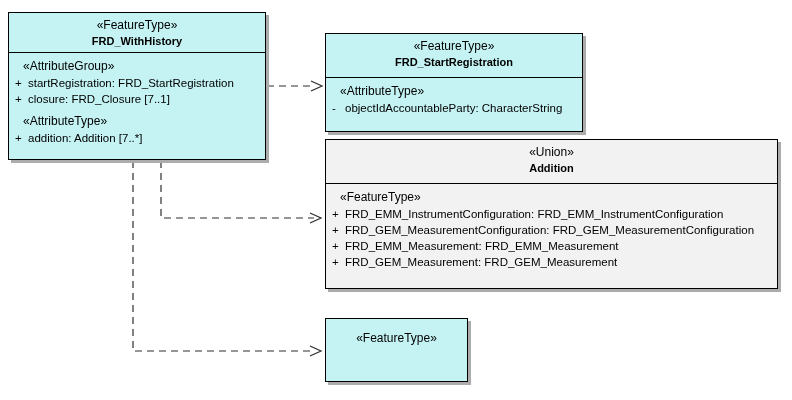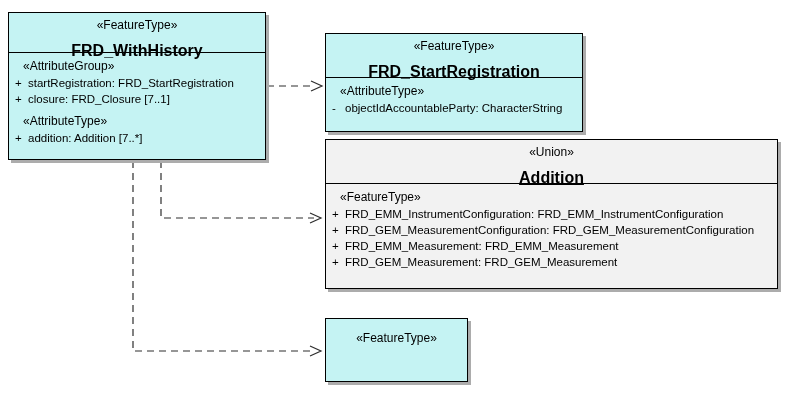--- a/index.html
+++ b/index.html
@@ -17,22 +17,22 @@
     border: 1px solid var(--border, #000000);
     box-shadow: 3px 3px 0 var(--shadow, #acacac);
     box-sizing: border-box;
   }
   .feature { background: var(--feature-fill, #c5f3f3); }
   .union   { background: var(--union-fill, #f2f2f2); }
 
   .title-compartment { text-align: center; padding-top: 5px; box-sizing: border-box; }
   .with-sep { border-bottom: 1px solid var(--border, #000000); }
   .stereotype { font-size: 12px; line-height: 15px; }
-  .class-name { font-size: 16px; font-weight: bold; line-height: 16px; margin-top: 10px; }
-  .underlined { text-decoration: underline; }
+  .class-name { font-size: 11px; font-weight: bold; line-height: 16px; margin-top: 0; }
+  .underlined { }
 
   .members { padding: 5px 20px 0 6px; }
   .group-label { font-size: 12px; line-height: 17px; padding-left: 8px; }
   .group-label.gap { margin-top: 6px; }
   .member-row { display: flex; font-size: 11.5px; line-height: 16px; white-space: nowrap; }
   .member-row .prefix { flex: 0 0 13px; width: 13px; }
 
   #connectors { position: absolute; left: 0; top: 0; }
   .conn { stroke: var(--connector, #2e2e2e); stroke-width: 1.2; fill: none; }
   .dash { stroke-dasharray: 7 5; }

